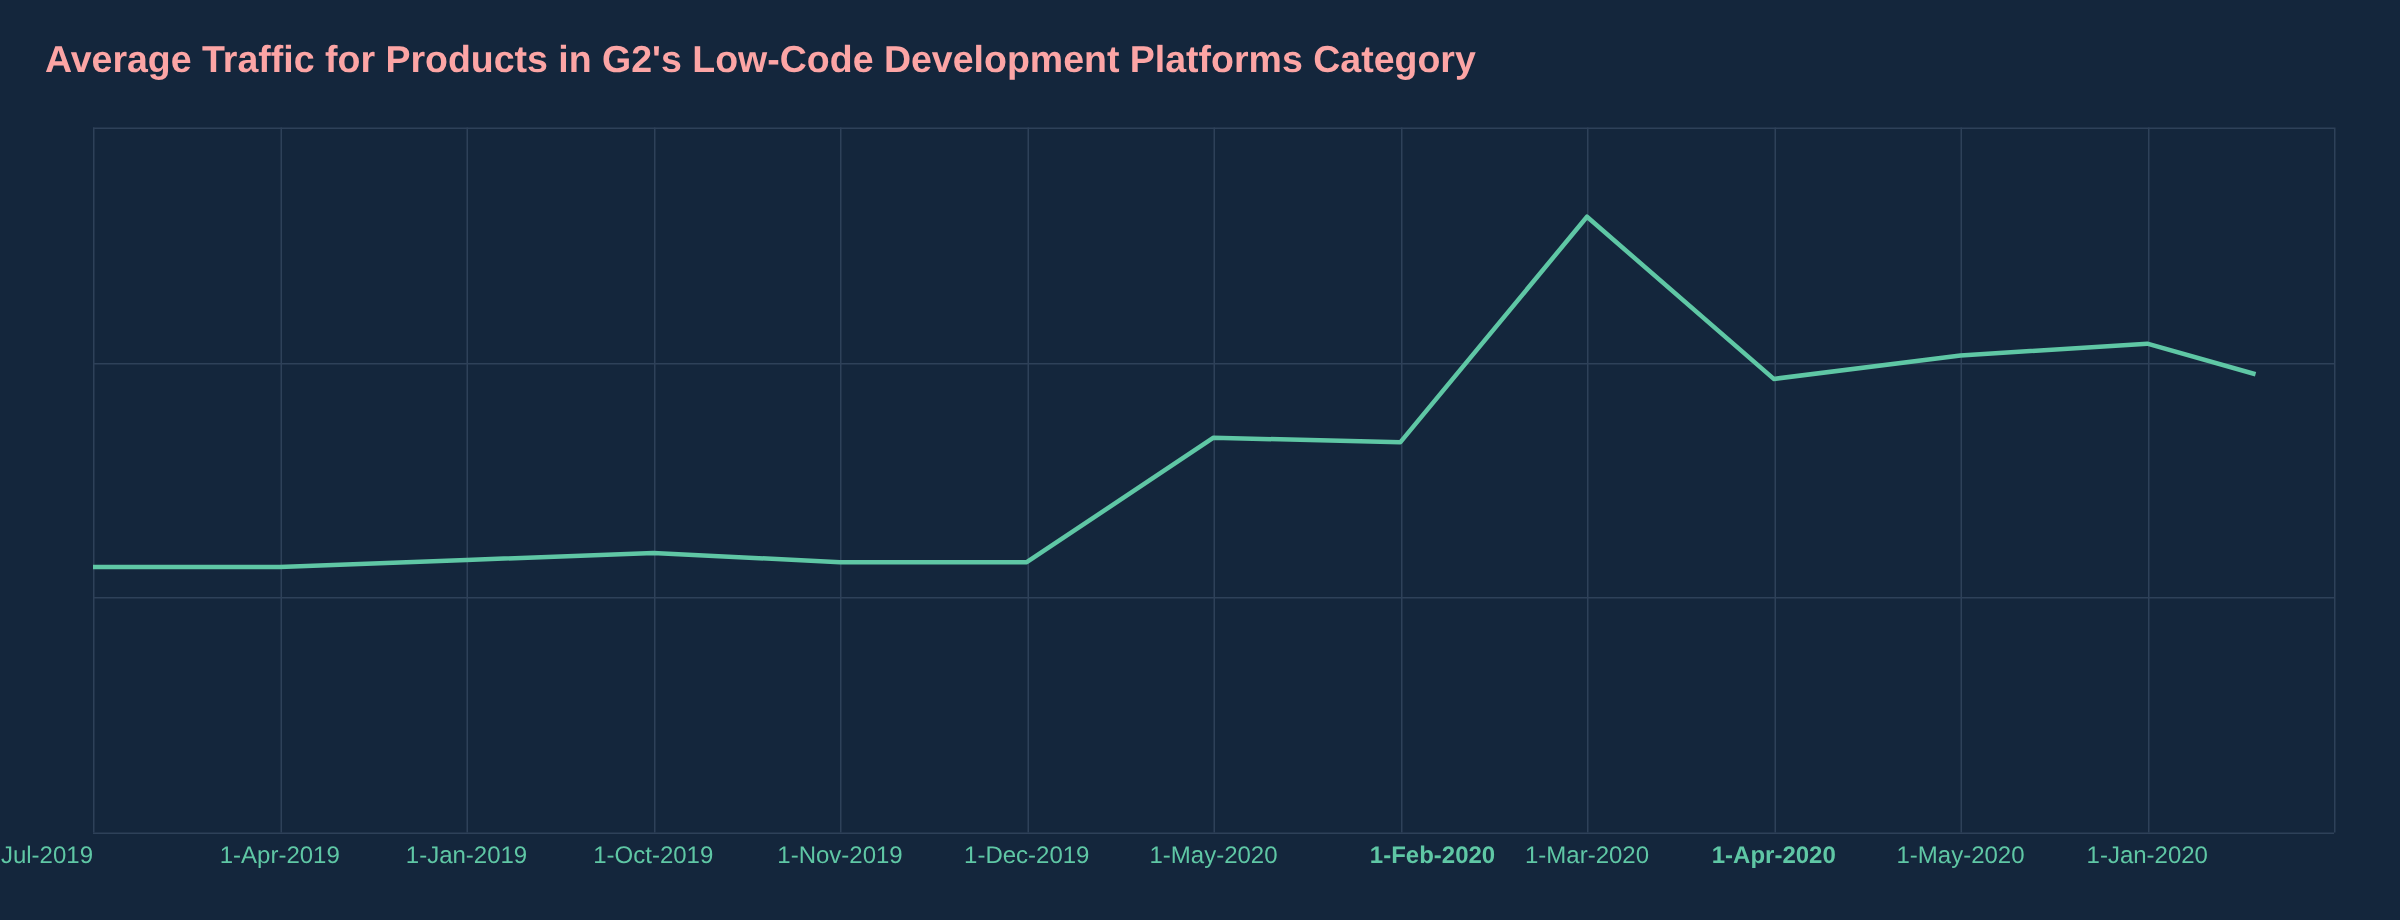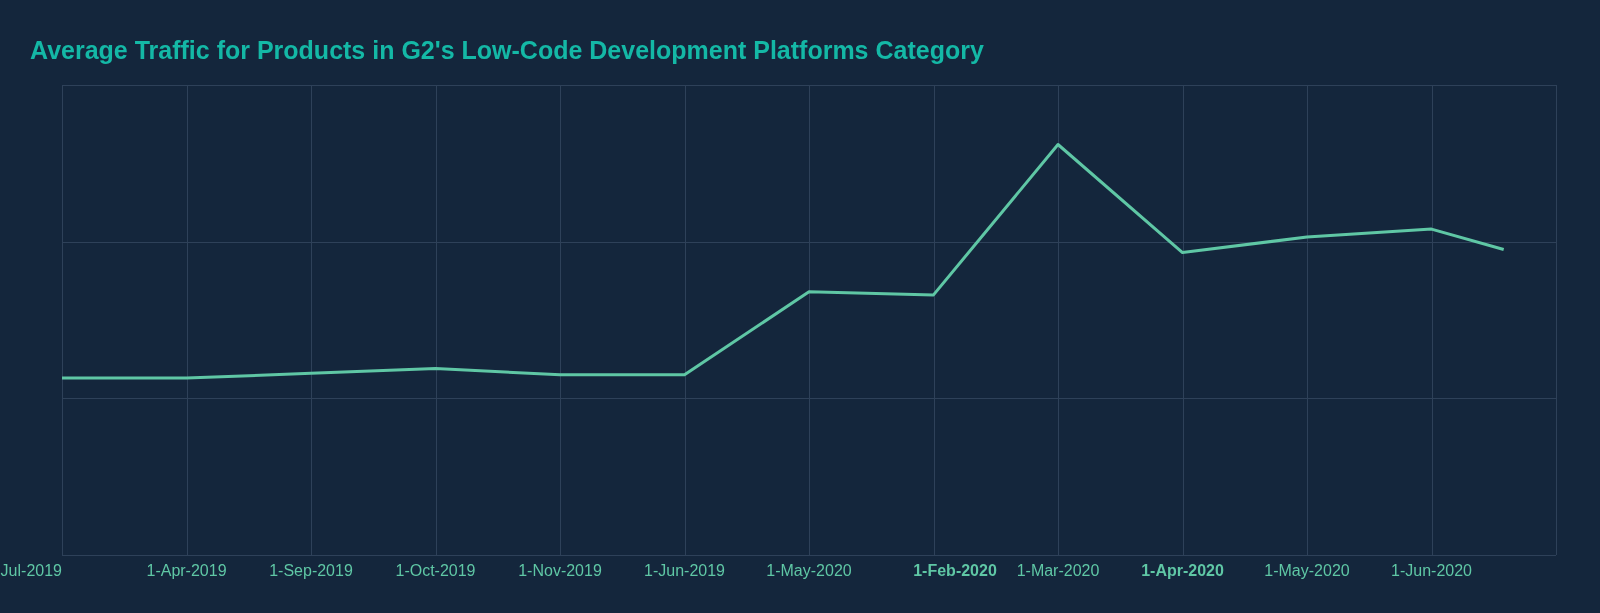--- a/index.html
+++ b/index.html
@@ -4,23 +4,23 @@
   <style>
     * { box-sizing: border-box; margin: 0; padding: 0; }
     html, body { width: 1600px; height: 613px; overflow: hidden; }
     body {
       background: #14263c;
       font-family: Arial, Helvetica, sans-serif;
       position: relative;
     }
     .title {
       position: absolute;
-      top: 36px;
+      top: 26px;
       left: 30px;
-      color: #14b8a6;
+      color: #fca5a5;
       font-size: 25px;
       font-weight: bold;
     }
     .plot-area {
       position: absolute;
       left: 62px;
       top: 85px;
       width: 1494px;
       height: 470px;
     }
@@ -99,23 +99,23 @@
       <div class="grid-line-v" style="left: 1494px;"></div>
     </div>
   <svg class="data-svg" viewBox="0 0 1494 470" preserveAspectRatio="none">
     <path id="series-path" class="data-line" d="M0.0 293.0 L124.5 293.0 L249.0 288.3 L373.5 283.6 L498.0 289.8 L622.5 289.8 L747.0 206.8 L871.5 209.9 L996.0 59.5 L1120.5 167.6 L1245.0 152.0 L1369.5 144.1 L1441.7 164.5 "></path>
   </svg>
 </div>
 
 <div class="axis-labels" id="x-axis">
     <span class="x-tick first" style="left: 0px;">1-Jul-2019</span>
     <span class="x-tick" style="left: 124.5px;">1-Apr-2019</span>
-    <span class="x-tick" style="left: 249px;">1-Sep-2019</span>
+    <span class="x-tick" style="left: 249px;">1-Jan-2019</span>
     <span class="x-tick" style="left: 373.5px;">1-Oct-2019</span>
     <span class="x-tick" style="left: 498px;">1-Nov-2019</span>
-    <span class="x-tick" style="left: 622.5px;">1-Jun-2019</span>
+    <span class="x-tick" style="left: 622.5px;">1-Dec-2019</span>
     <span class="x-tick" style="left: 747px;">1-May-2020</span>
     <span class="x-tick" style="left: 893px; font-weight: bold;">1-Feb-2020</span>
     <span class="x-tick" style="left: 996px;">1-Mar-2020</span>
     <span class="x-tick" style="left: 1120.5px; font-weight: bold;">1-Apr-2020</span>
     <span class="x-tick" style="left: 1245px;">1-May-2020</span>
-    <span class="x-tick" style="left: 1369.5px;">1-Jun-2020</span>
+    <span class="x-tick" style="left: 1369.5px;">1-Jan-2020</span>
   </div>
 
 </body></html>

